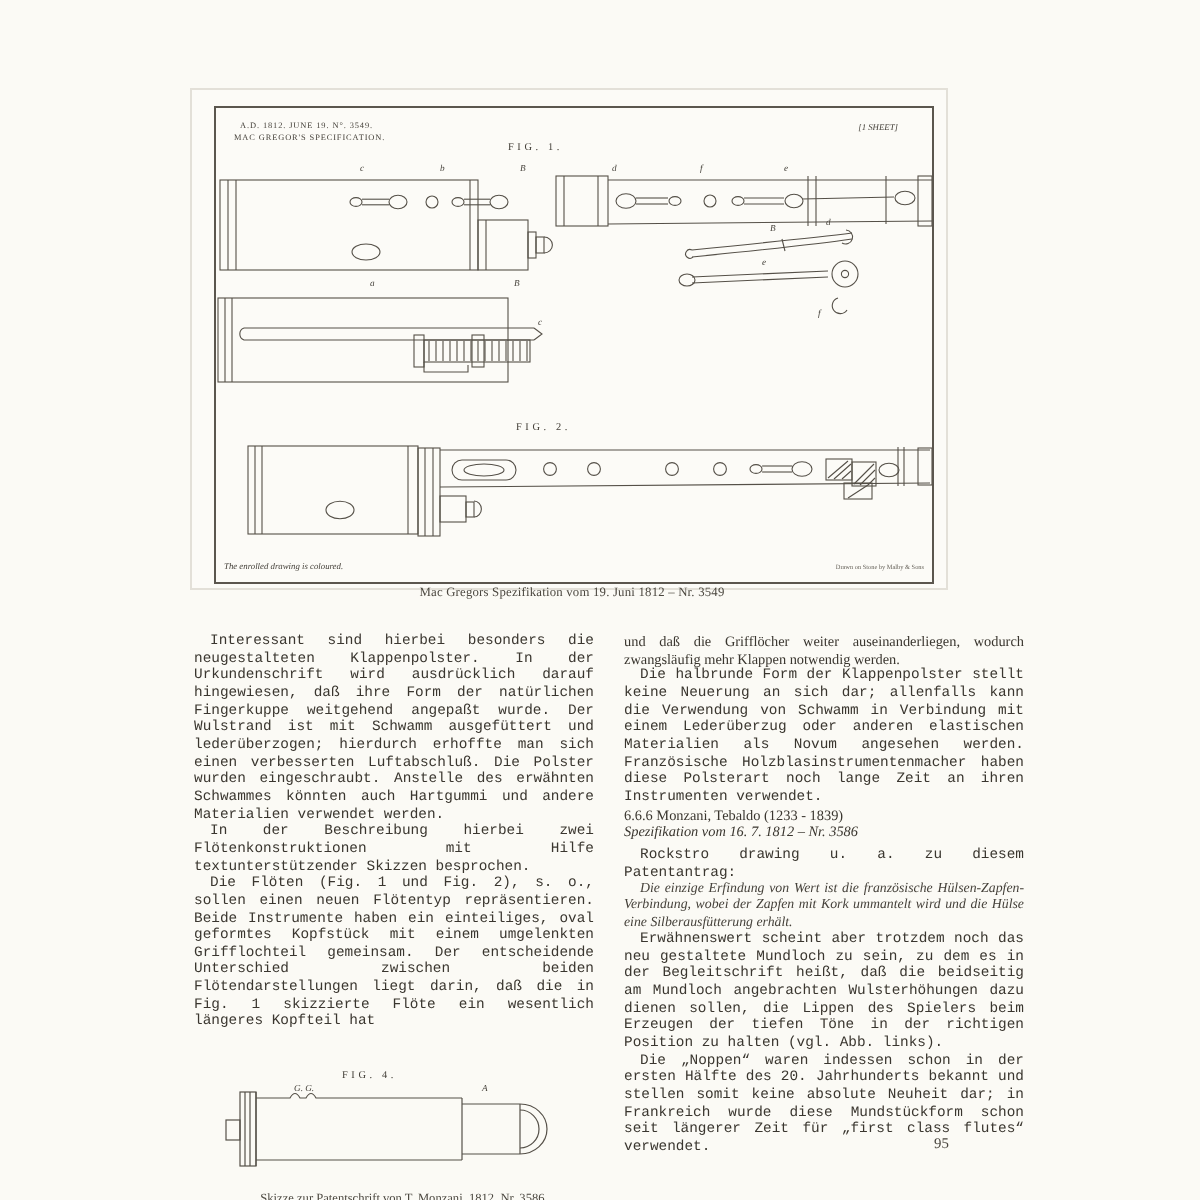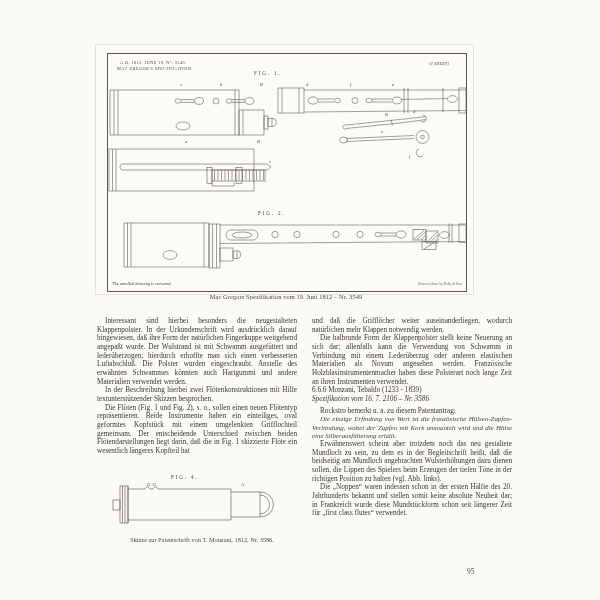--- a/index.html
+++ b/index.html
@@ -12,21 +12,21 @@
   .plate-box{position:absolute;left:11px;top:8px;width:358px;height:237px;
     border:1px solid #5b564e;}
   svg.plate{position:absolute;left:0;top:0;width:358px;height:237px;display:block;}
 
   .plate-caption{position:absolute;left:107px;top:293px;width:358px;text-align:center;
     font-size:6.4px;color:#4c4840;letter-spacing:0.1px;}
 
   .columns{position:absolute;left:97px;top:317px;width:416px;display:flex;gap:15px;}
   .col{width:200px;font-size:7.2px;line-height:8.65px;text-align:justify;}
   .col p{margin:0;}
-  p.ind{text-indent:8px;}
+  p.ind{text-indent:8px;font-family:Liberation Mono, monospace;}
   .heading{margin-top:5px;}
   .subheading{font-style:italic;}
   .gap{height:3px;}
   .quote{font-style:italic;font-size:6.9px;line-height:8.3px;margin:2px 0;color:#45413a;text-indent:8px;}
 
   .fig4-block{margin-top:15px;margin-left:14px;width:182px;}
   svg.fig4{display:block;width:182px;height:62px;}
   .fig4-caption{margin-top:3px;text-align:center;font-size:6.3px;color:#4c4840;line-height:7px;}
 
   .page-number{position:absolute;left:467px;top:567px;font-size:7.4px;color:#4a463f;}
@@ -221,26 +221,26 @@
             <line x1="149" y1="21" x2="149" y2="46"></line>
             <path d="M149,21 a13.5,12.5 0 0 1 0,25"></path>
             <path d="M149,24 a9.5,9.5 0 0 1 0,19"></path>
           </g>
         </svg>
         <div class="fig4-caption">Skizze zur Patentschrift von T. Monzani, 1812, Nr. 3586.</div>
       </div>
     </div>
 
     <div class="col">
-      <p>und daß die Grifflöcher weiter auseinanderliegen, wodurch natürlichen mehr Klappen notwendig werden.</p>
+      <p>und daß die Grifflöcher weiter auseinanderliegen, wodurch zwangsläufig mehr Klappen notwendig werden.</p>
       <p class="ind">Die halbrunde Form der Klappenpolster stellt keine Neuerung an sich dar; allenfalls kann die Verwendung von Schwamm in Verbindung mit einem Lederüberzug oder anderen elastischen Materialien als Novum angesehen werden. Französische Holzblasinstrumentenmacher haben diese Polsterart noch lange Zeit an ihren Instrumenten verwendet.</p>
       <p class="heading">6.6.6 Monzani, Tebaldo (1233 - 1839)</p>
-      <p class="subheading">Spezifikation vom 16. 7. 2106 – Nr. 3586</p>
+      <p class="subheading">Spezifikation vom 16. 7. 1812 – Nr. 3586</p>
       <div class="gap"></div>
-      <p class="ind">Rockstro bemerkt u. a. zu diesem Patentantrag:</p>
+      <p class="ind">Rockstro drawing u. a. zu diesem Patentantrag:</p>
       <p class="quote">Die einzige Erfindung von Wert ist die französische Hülsen-Zapfen-Verbindung, wobei der Zapfen mit Kork ummantelt wird und die Hülse eine Silberausfütterung erhält.</p>
       <p class="ind">Erwähnenswert scheint aber trotzdem noch das neu gestaltete Mundloch zu sein, zu dem es in der Begleitschrift heißt, daß die beidseitig am Mundloch angebrachten Wulsterhöhungen dazu dienen sollen, die Lippen des Spielers beim Erzeugen der tiefen Töne in der richtigen Position zu halten (vgl. Abb. links).</p>
       <p class="ind">Die „Noppen“ waren indessen schon in der ersten Hälfte des 20. Jahrhunderts bekannt und stellen somit keine absolute Neuheit dar; in Frankreich wurde diese Mundstückform schon seit längerer Zeit für „first class flutes“ verwendet.</p>
     </div>
   </div>
 
   <div class="page-number">95</div>
 </div>
 
 </body></html>

